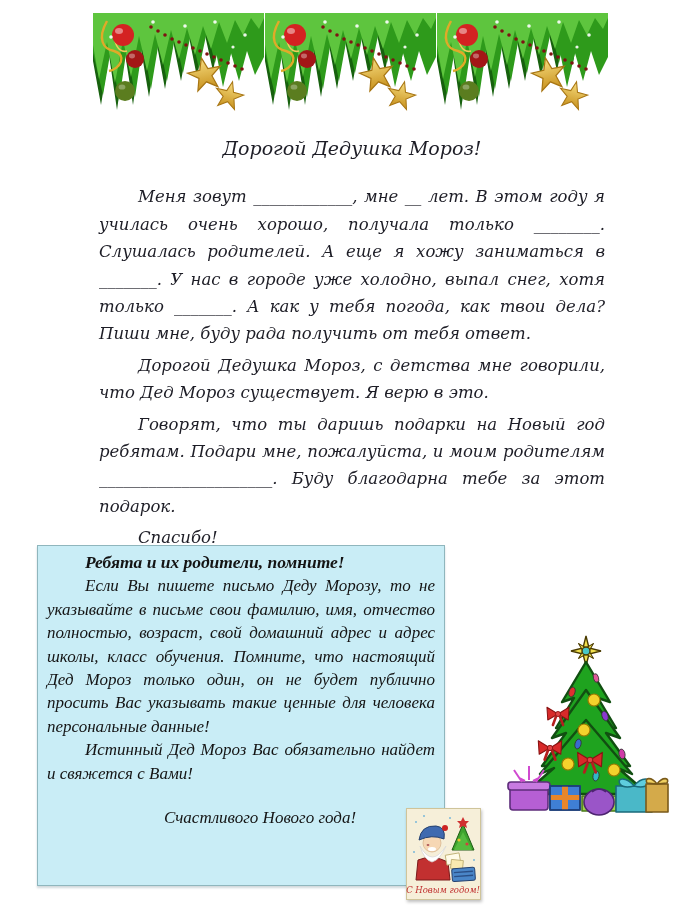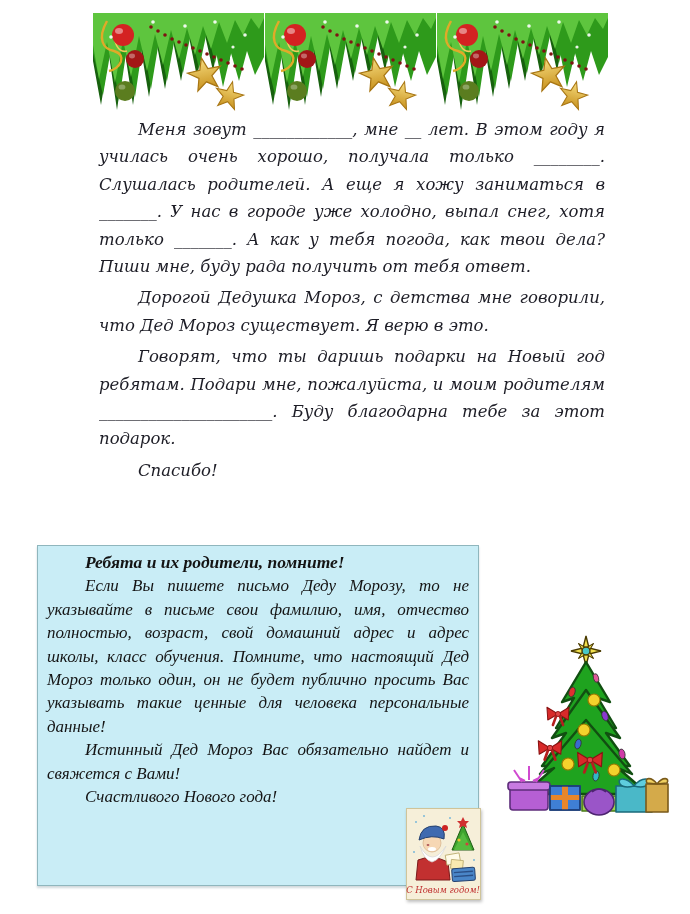--- a/index.html
+++ b/index.html
@@ -13,30 +13,30 @@
 
   
   .letter{position:absolute;left:95px;top:112px;width:514px;
           font-family:"DejaVu Serif",serif;font-style:italic;
           font-size:16.5px;line-height:27.4px;color:#1d1d26;}
   .letter-title{text-align:center;font-size:19px;margin:23px 0 21px 0;}
   .letter p{margin:4px;text-indent:39px;text-align:justify;}
   .letter p.no-indent{text-indent:39px;}
 
   
-  .notice{position:absolute;left:37px;top:545px;width:442px;height:341px;
+  .notice{position:absolute;left:37px;top:545px;width:408px;height:341px;
           box-sizing:border-box;background:#c9edf6;border:1px solid #8fb6bd;
           box-shadow:0 2px 2px rgba(70,100,110,.25);
           padding:5px 9px 6px 9px;
           font-family:"Liberation Serif",serif;font-style:italic;
           font-size:17px;line-height:23.4px;color:#141414;}
   .notice h2{margin:0;font-size:17.5px;font-weight:bold;font-style:italic;
              text-indent:38px;line-height:23.4px;}
   .notice p{margin:0;text-indent:38px;text-align:justify;}
-  .notice p.closing{text-align:left;font-family:Liberation Serif, serif;}
+  .notice p.closing{margin-top:21px;text-align:center;font-family:Liberation Serif, serif;}
 
   
   .tree-art{position:absolute;left:498px;top:634px;width:172px;height:190px;}
   .postcard{position:absolute;left:406px;top:808px;width:75px;height:92px;z-index:3;
             box-shadow:1px 2px 3px rgba(0,0,0,.25);}
   .hidden-defs{position:absolute;width:0;height:0;overflow:hidden;}
 </style>
 </head>
 <body>
 
@@ -109,20 +109,21 @@
       </svg>
     <svg class="garland-tile" viewBox="0 0 171 100">
         <use href="#garland"></use>
       </svg>
     <svg class="garland-tile" viewBox="0 0 171 100">
         <use href="#garland"></use>
       </svg>
   </div>
 
   <div class="letter">
+    <div class="letter-title">Дорогой Дедушка Мороз!</div>
     <p>Меня зовут ____________, мне __ лет. В этом году я училась очень хорошо, получала только ________. Слушалась родителей. А еще я хожу заниматься в _______. У нас в городе уже холодно, выпал снег, хотя только _______. А как у тебя погода, как твои дела? Пиши мне, буду рада получить от тебя ответ.</p>
     <p>Дорогой Дедушка Мороз, с детства мне говорили, что Дед Мороз существует. Я верю в это.</p>
     <p>Говорят, что ты даришь подарки на Новый год ребятам. Подари мне, пожалуйста, и моим родителям _____________________. Буду благодарна тебе за этот подарок.</p>
     <p class="no-indent">Спасибо!</p>
   </div>
 
   <div class="notice">
     <h2>Ребята и их родители, помните!</h2>
     <p>Если Вы пишете письмо Деду Морозу, то не указывайте в письме свои фамилию, имя, отчество полностью, возраст, свой домашний адрес и адрес школы, класс обучения. Помните, что настоящий Дед Мороз только один, он не будет публично просить Вас указывать такие ценные для человека персональные данные!</p>
     <p>Истинный Дед Мороз Вас обязательно найдет и свяжется с Вами!</p>

